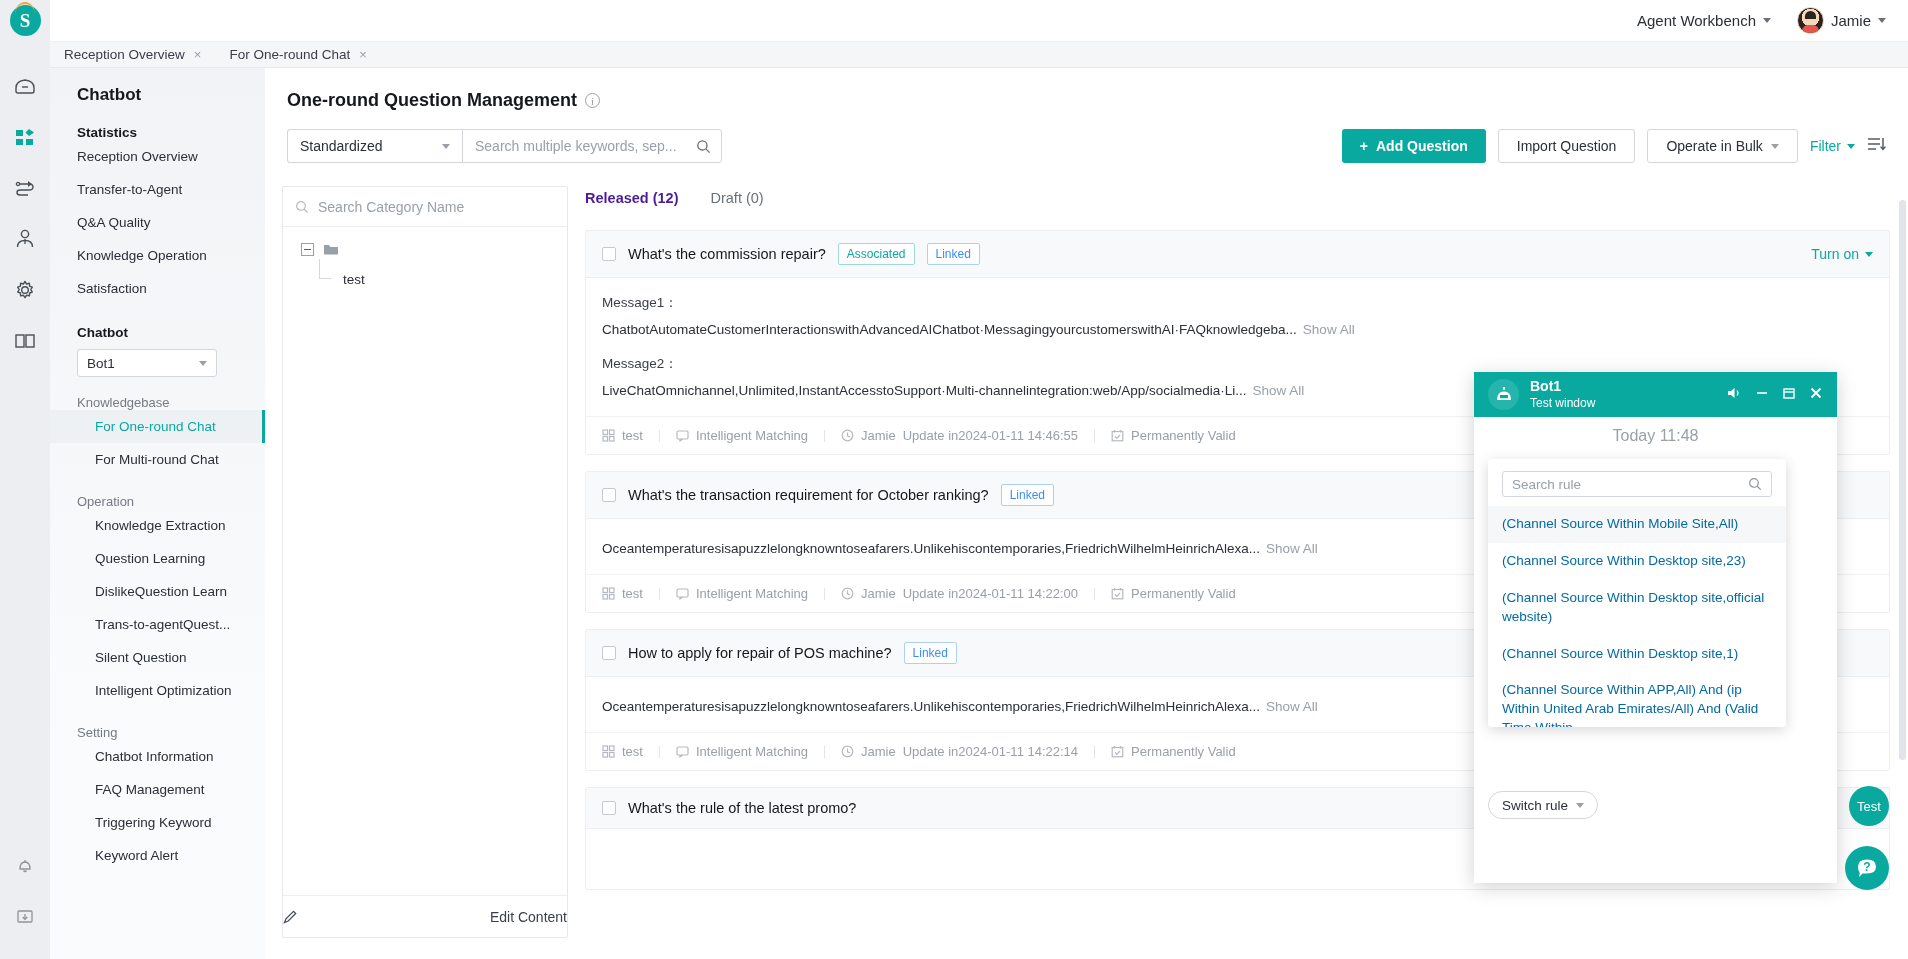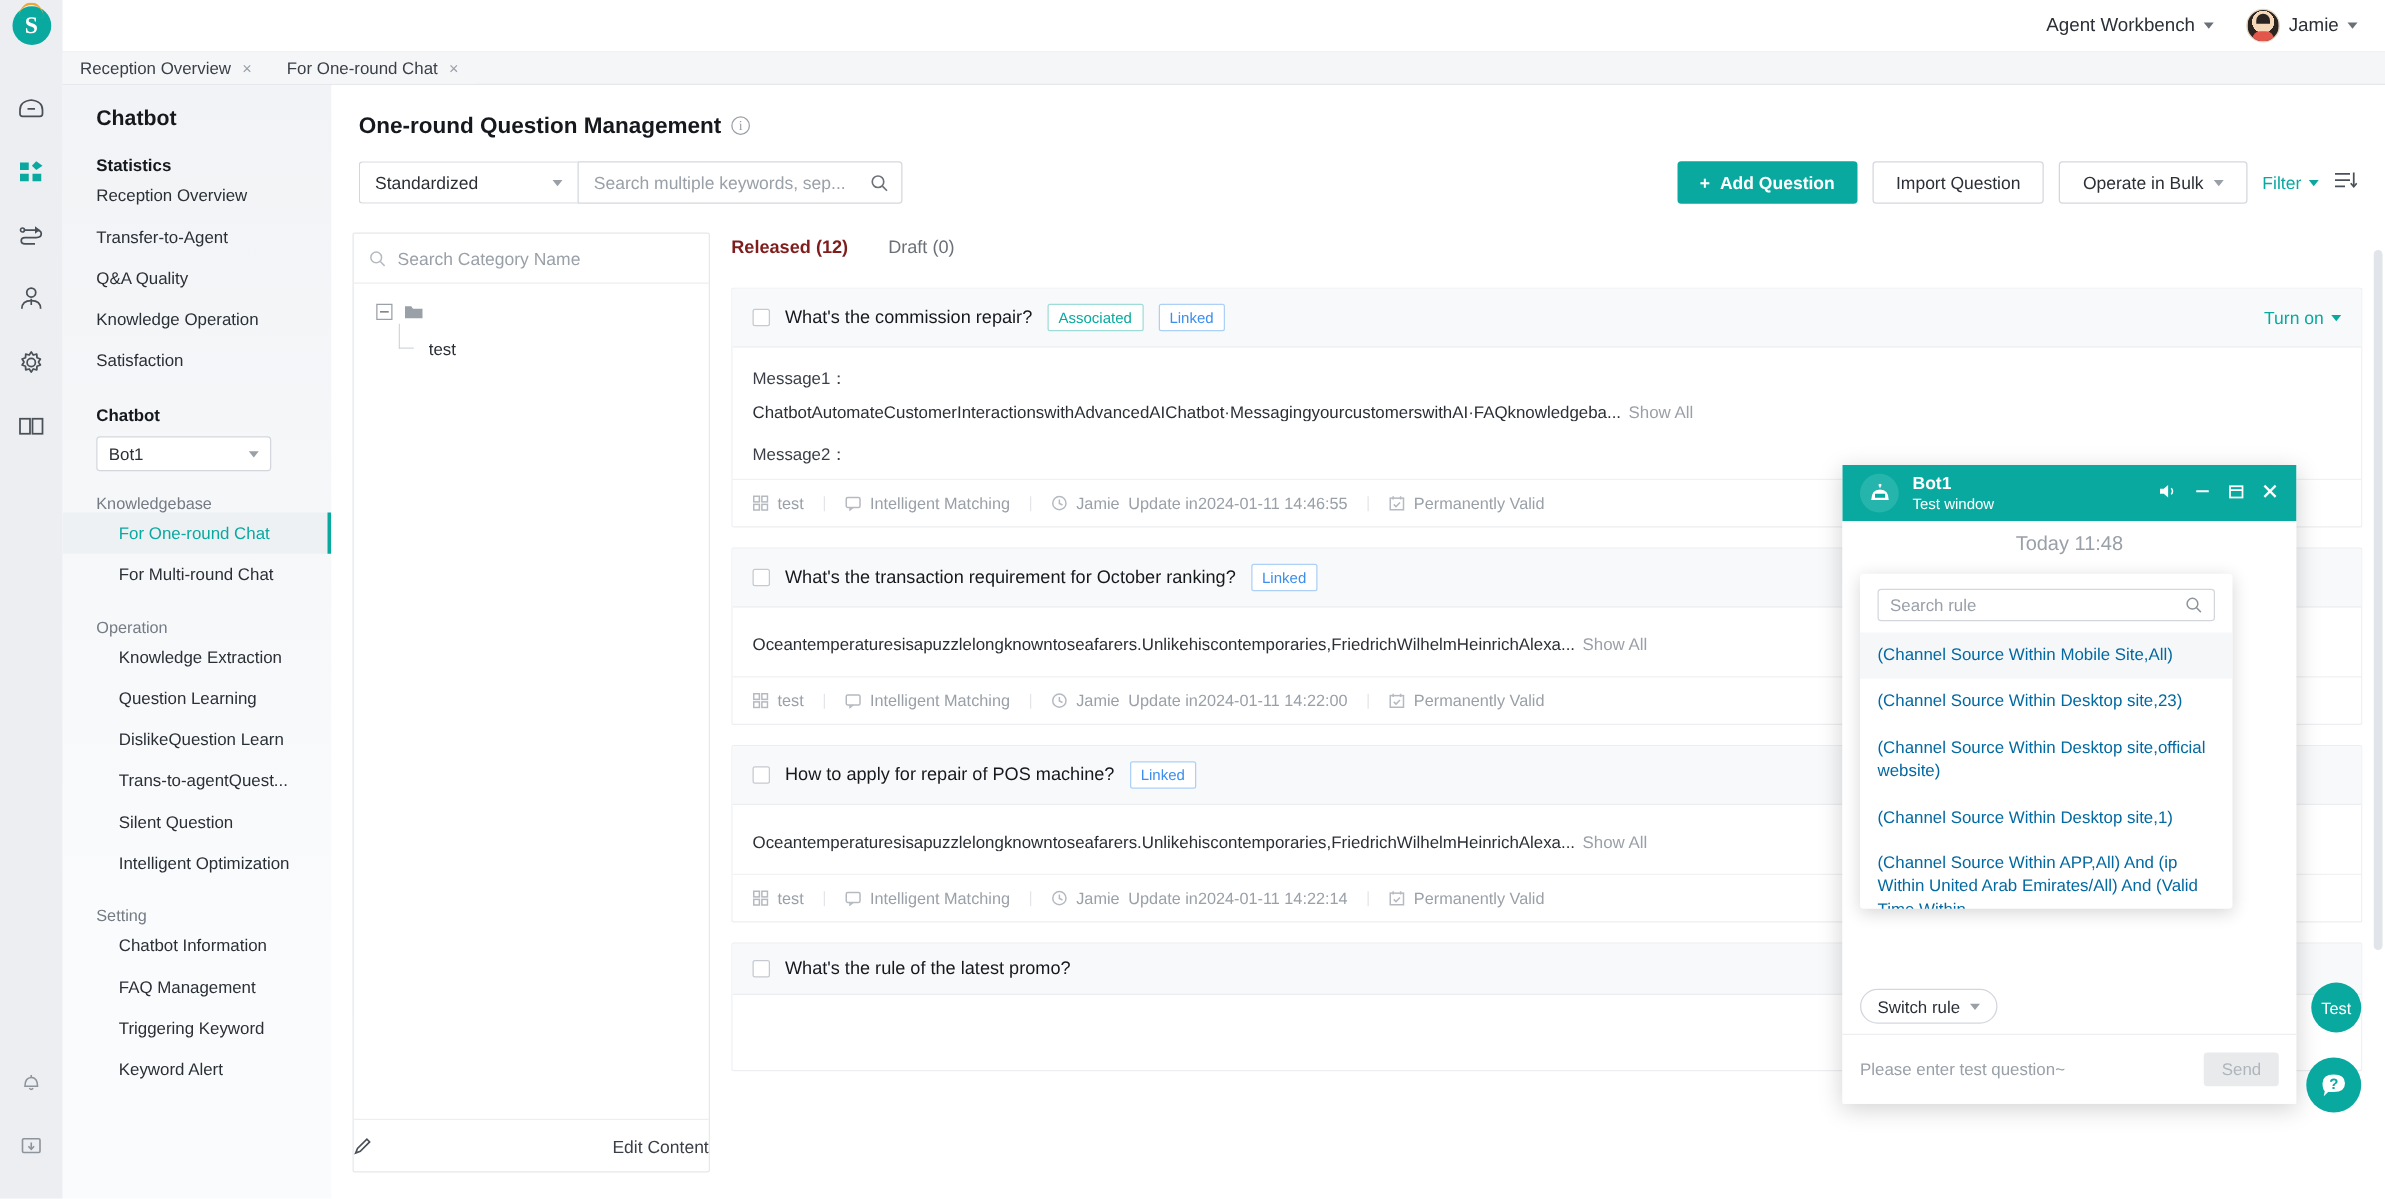--- a/index.html
+++ b/index.html
@@ -158,21 +158,21 @@
   .tree-child span { margin-left: 24px; font-size: 13.5px; color: #2b2f36; cursor: pointer; }
   .cat-footer {
     position: absolute; bottom: 0; left: 0; right: 0; height: 42px;
     border-top: 1px solid #eceef1; display: flex; align-items: center; justify-content: space-between;
     gap: 8px; font-size: 14px; color: #3a3f47; cursor: pointer;
   }
 
   
   .qtabs { position: absolute; left: 585px; top: 190px; display: flex; gap: 32px; }
   .qtab { font-size: 14.5px; color: #6b7078; cursor: pointer; padding-bottom: 6px; }
-  .qtab.active { color: #7f1d1d; font-weight: bold; }
+  .qtab.active { color: #4c1d95; font-weight: bold; }
 
   .qlist { position: absolute; left: 585px; top: 230px; right: 18px; bottom: 0; overflow: hidden; }
   .qcard { border: 1px solid #eceef1; background: #fff; margin-bottom: 16px; border-radius: 2px; }
   .qhead {
     display: flex; align-items: center; gap: 12px; padding: 12px 16px;
     background: #f8f9fa; border-bottom: 1px solid #eceef1; position: relative;
   }
   .cb { width: 14px; height: 14px; border: 1px solid #c5cad1; border-radius: 2px; background: #fff; cursor: pointer; flex: none; }
   .qtitle { font-size: 14.5px; color: #15181c; font-weight: 500; }
   .badge { font-size: 12px; padding: 2px 8px; border-radius: 2px; border: 1px solid; line-height: 16px; }
@@ -485,20 +485,23 @@
           <span>Turn on</span>
           <span class="chev-teal"></span>
         </span>
       </div>
       <div class="qbody">
         <div class="msg-label">Message1：</div>
         <div class="msg-text">
           <span>ChatbotAutomateCustomerInteractionswithAdvancedAIChatbot·MessagingyourcustomerswithAI·FAQknowledgeba...</span><span class="show-all">Show All</span>
         </div>
         <div class="msg-label">Message2：</div>
+        <div class="msg-text">
+          <span>LiveChatOmnichannel,Unlimited,InstantAccesstoSupport·Multi-channelintegration:web/App/socialmedia·Li...</span><span class="show-all">Show All</span>
+        </div>
       </div>
       <div class="qmeta">
         <span class="meta-i">
           <svg width="13" height="13" viewBox="0 0 13 13">
               <rect x="1" y="1" width="4.5" height="4.5" fill="none" stroke="#b5bac1" stroke-width="1.2"></rect>
               <rect x="7.5" y="1" width="4.5" height="4.5" fill="none" stroke="#b5bac1" stroke-width="1.2"></rect>
               <rect x="1" y="7.5" width="4.5" height="4.5" fill="none" stroke="#b5bac1" stroke-width="1.2"></rect>
               <rect x="7.5" y="7.5" width="4.5" height="4.5" fill="none" stroke="#b5bac1" stroke-width="1.2"></rect>
             </svg>
           <span>test</span>
@@ -706,24 +709,20 @@
           <div class="rule-opt">(Channel Source Within Desktop site,1)</div>
           <div class="rule-opt">(Channel Source Within APP,All) And (ip Within United Arab Emirates/All) And (Valid Time Within</div>
         </div>
       </div>
 
       <div class="switch-rule">
         <span>Switch rule</span>
         <span class="chev"></span>
       </div>
 
-      <div class="chat-input">
-        <input type="text" placeholder="Please enter test question~" style="">
-        <button class="send-btn">Send</button>
-      </div>
     </div>
   </div>
 
   <div class="fab fab-test">Test</div>
   <div class="fab fab-help">
     <svg width="26" height="26" viewBox="0 0 26 26">
       <path d="M4 11.5 Q4 4.5 13 4.5 Q22 4.5 22 11.5 Q22 18.5 13 18.5 L8.5 18.5 L5 22 L5.8 18 Q4 16 4 11.5 Z" fill="#fff"></path>
       <text x="13" y="16" font-size="12" font-weight="bold" text-anchor="middle" fill="#0aa9a0" font-family="Liberation Sans, sans-serif">?</text>
     </svg>
   </div>

